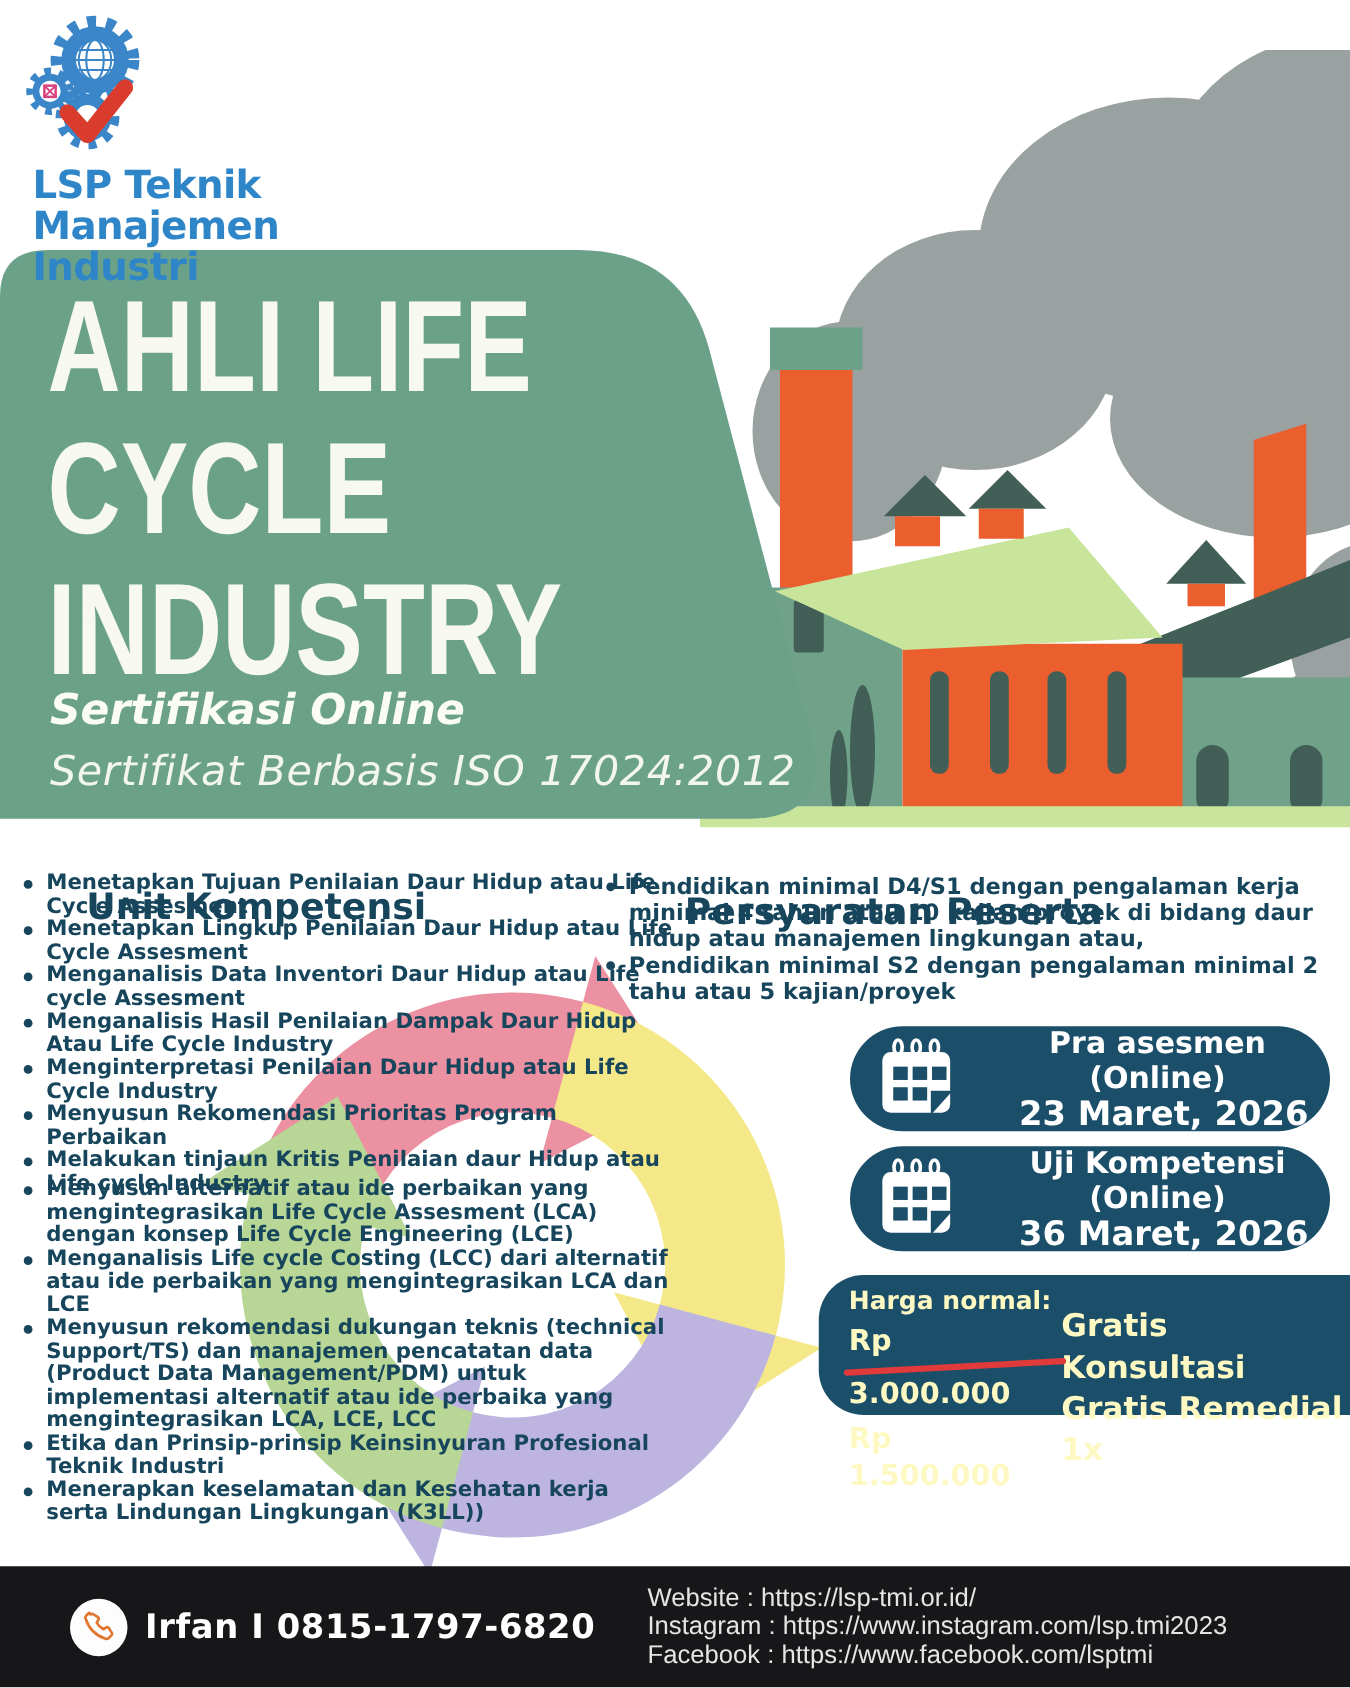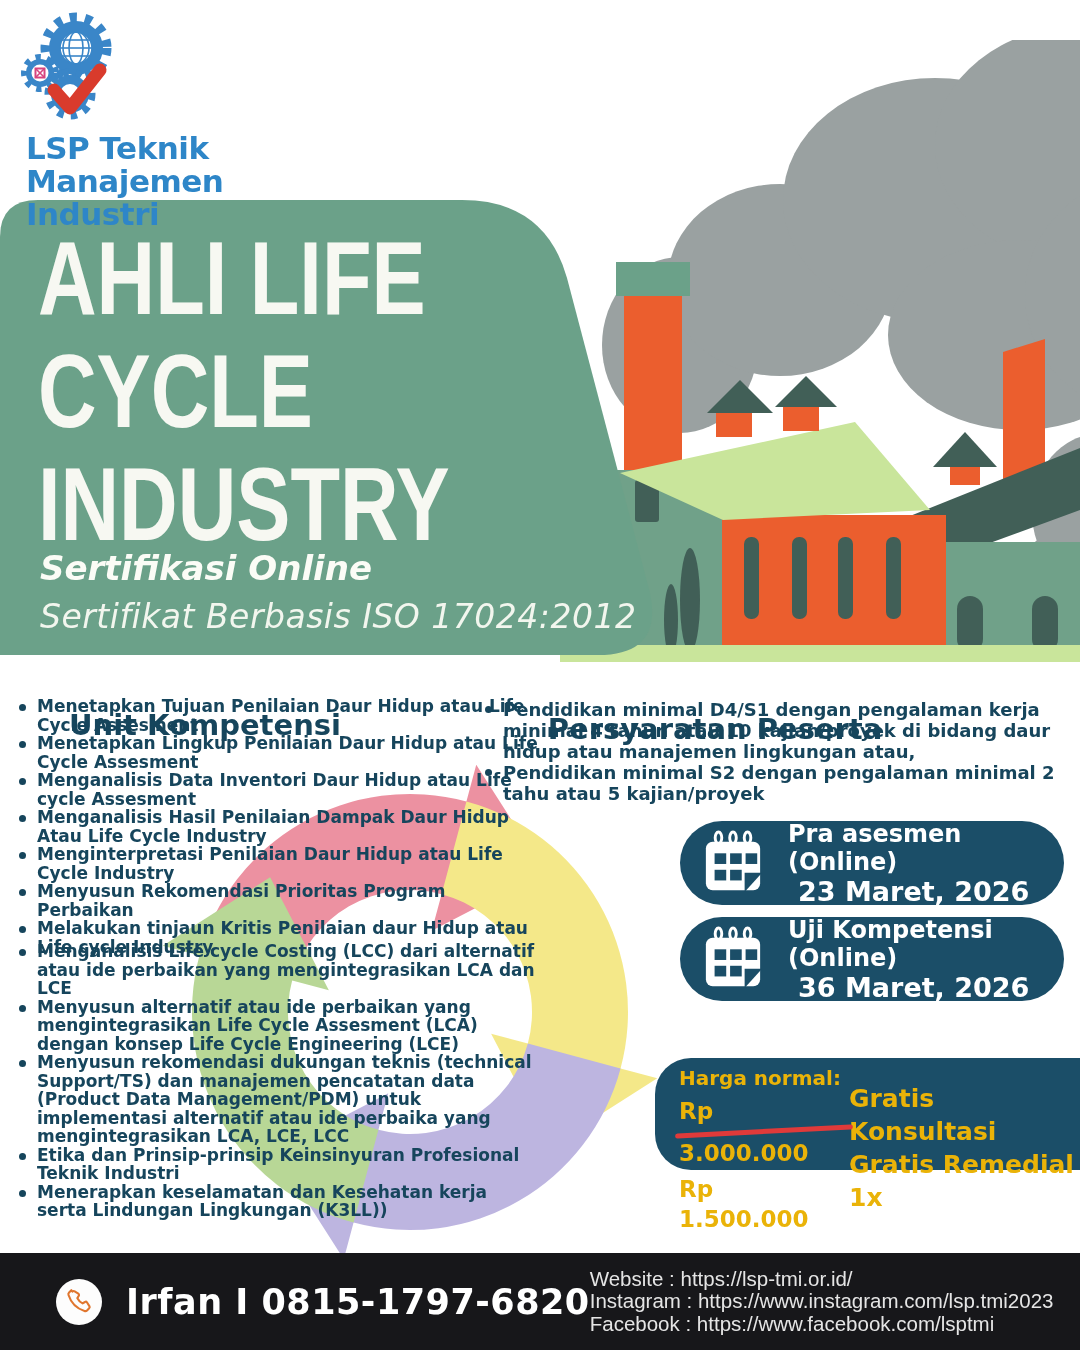--- a/index.html
+++ b/index.html
@@ -38,41 +38,41 @@
   .unit-a{left:16px;top:697px;width:524px;font-size:17px;line-height:18.5px;}
   .unit-b{left:16px;top:942px;width:524px;font-size:17px;line-height:18.5px;}
   .pers-list{left:482px;top:699px;width:600px;font-size:18px;line-height:21px;}
 
   
   .sched{position:absolute;left:680px;width:384px;height:84px;background:#1b4e68;border-radius:42px;
          display:flex;align-items:center;z-index:2;color:#ffffff;}
   .sched-1{top:821px;}
   .sched-2{top:917px;}
   .sched .cal{margin-left:22px;flex:0 0 auto;}
-  .sched-text{margin-left:24px;}
+  .sched-text{margin-left:24px;text-align:center;}
   .sched-title{font-size:24px;font-weight:bold;line-height:28px;}
   .sched-date{font-size:27px;font-weight:bold;line-height:31px;padding-left:10px;}
 
   
   .price{position:absolute;left:655px;top:1020px;width:425px;height:112px;background:#1b4e68;
-         border-radius:36px 0 0 36px;z-index:2;color:#eab308;display:flex;margin-top:38px;}
+         border-radius:36px 0 0 36px;z-index:2;color:#fef9c3;display:flex;}
   .price-left{margin:8px 0 0 24px;width:170px;flex:0 0 auto;}
   .price-label{font-size:20px;font-weight:bold;line-height:24px;}
   .price-old{position:relative;display:inline-block;font-size:23px;font-weight:bold;line-height:42px;}
   .price-old::after{content:"";position:absolute;left:-4px;right:-4px;top:46%;height:5px;background:#e03a3a;
                     transform:rotate(-3deg);border-radius:3px;}
   .price-new{font-size:23px;font-weight:bold;line-height:30px;}
   .price-right{margin-top:24px;font-size:25px;font-weight:bold;line-height:33px;}
 
   
   .footer{position:absolute;left:0;top:1253px;width:1080px;height:97px;background:#17171a;z-index:3;
           display:flex;align-items:center;color:#ffffff;}
   .phone-circle{width:46px;height:46px;border-radius:50%;background:#fdfdfd;margin-left:56px;
                 display:flex;align-items:center;justify-content:center;flex:0 0 auto;}
-  .contact{margin-left:24px;font-size:35px;font-weight:bold;letter-spacing:0.5px;white-space:nowrap;}
+  .contact{margin-left:14px;font-size:27px;font-weight:bold;letter-spacing:0.5px;white-space:nowrap;}
   .links{margin-left:auto;margin-right:14px;width:548px;font-family:"Liberation Sans",sans-serif;
          font-size:20.5px;line-height:22.5px;color:#e5e5e5;font-weight:400;}
 </style>
 </head>
 <body>
 
 <div class="poster">
 
   <svg class="factory-svg" width="540" height="622" viewBox="0 0 540 622" aria-hidden="true">
     <g fill="#9aa1a1">
@@ -177,22 +177,22 @@
   <ul class="blist unit-a">
     <li>Menetapkan Tujuan Penilaian Daur Hidup atau Life Cycle Assesment</li>
     <li>Menetapkan Lingkup Penilaian Daur Hidup atau Life Cycle Assesment</li>
     <li>Menganalisis Data Inventori Daur Hidup atau Life cycle Assesment</li>
     <li>Menganalisis Hasil Penilaian Dampak Daur Hidup Atau Life Cycle Industry</li>
     <li>Menginterpretasi Penilaian Daur Hidup atau Life Cycle Industry</li>
     <li>Menyusun Rekomendasi Prioritas Program Perbaikan</li>
     <li>Melakukan tinjaun Kritis Penilaian daur Hidup atau Life cycle Industry</li>
   </ul>
   <ul class="blist unit-b">
+    <li>Menyusun alternatif atau ide perbaikan yang mengintegrasikan Life Cycle Assesment (LCA) dengan konsep Life Cycle Engineering (LCE)</li>
     <li>Menganalisis Life cycle Costing (LCC) dari alternatif atau ide perbaikan yang mengintegrasikan LCA dan LCE</li>
-    <li>Menyusun alternatif atau ide perbaikan yang mengintegrasikan Life Cycle Assesment (LCA) dengan konsep Life Cycle Engineering (LCE)</li>
     <li>Menyusun rekomendasi dukungan teknis (technical Support/TS) dan manajemen pencatatan data (Product Data Management/PDM) untuk implementasi alternatif atau ide perbaika yang mengintegrasikan LCA, LCE, LCC</li>
     <li>Etika dan Prinsip-prinsip Keinsinyuran Profesional Teknik Industri</li>
     <li>Menerapkan keselamatan dan Kesehatan kerja serta Lindungan Lingkungan (K3LL))</li>
   </ul>
 
   <div class="col-heading heading-pers">Persyaratan Peserta</div>
   <ul class="blist pers-list">
     <li>Pendidikan minimal D4/S1 dengan pengalaman kerja minimal 4 tahun atau 10 kajian/proyek di bidang daur hidup atau manajemen lingkungan atau,</li>
     <li>Pendidikan minimal S2 dengan pengalaman minimal 2 tahu atau 5 kajian/proyek</li>
   </ul>

